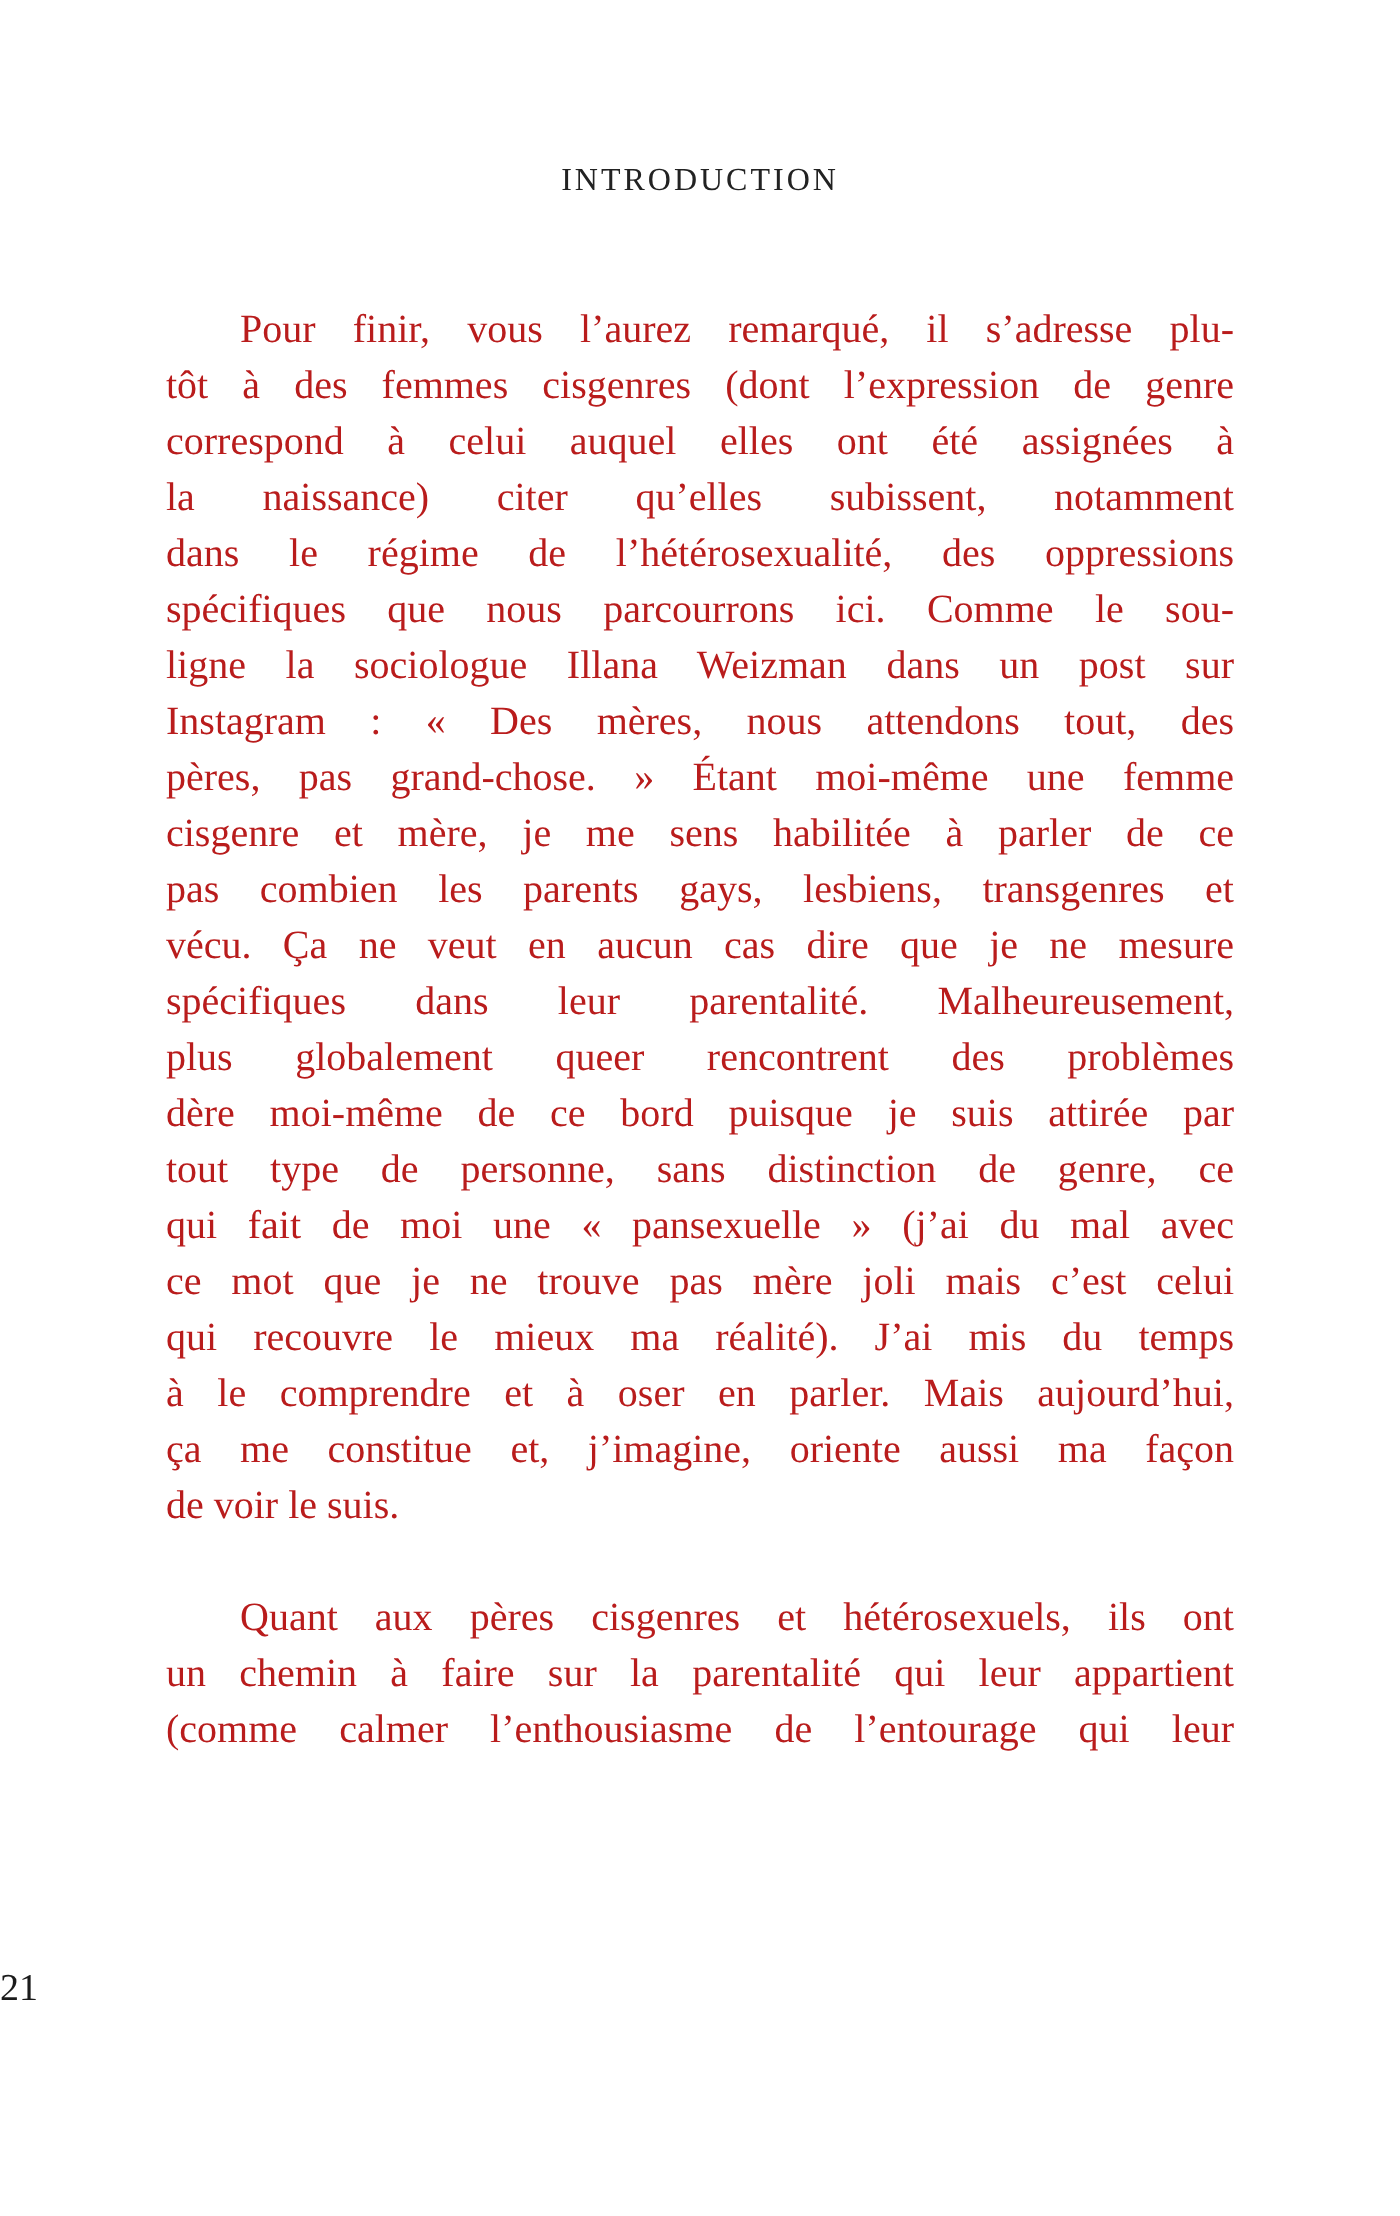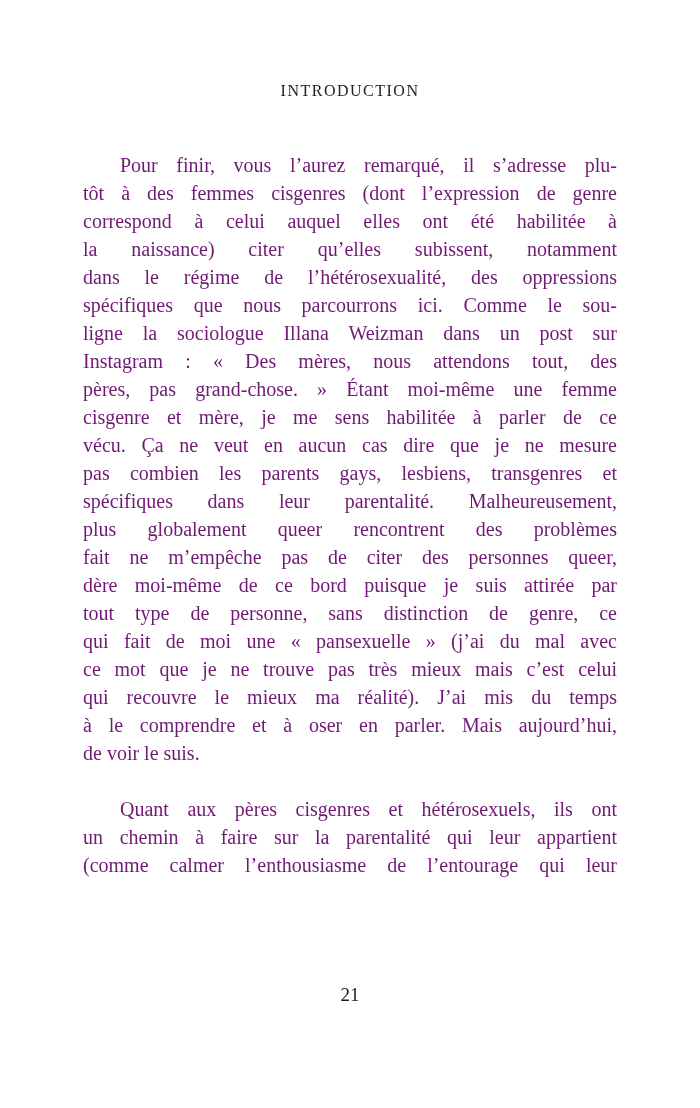--- a/index.html
+++ b/index.html
@@ -35,67 +35,67 @@
     width: 534px;
   }
   .paragraph { margin: 0; }
   .paragraph + .paragraph { margin-top: 28px; }
   .line {
     font-size: 20px;
     line-height: 28px;
     text-align: justify;
     text-align-last: justify;
     white-space: normal;
-    color: #701a75;
+    color: #b91c1c;
   }
   .line.indent {
     padding-left: 37px;
   }
   .line.flush {
     text-align-last: left;
   }
   .folio {
     position: absolute;
     top: 984px;
     left: 0;
     width: 100%;
-    text-align: center;
+    text-align: left;
     font-size: 19px;
     color: #1b1b1b;
   }
 </style>
 </head>
 <body>
 
 <div class="book-page">
   <div class="running-head">INTRODUCTION</div>
 
   <div class="body-text" id="body-text">
       <div class="paragraph">
         <div class="line indent">Pour finir, vous l’aurez remarqué, il s’adresse plu-</div>
         <div class="line">tôt à des femmes cisgenres (dont l’expression de genre</div>
-        <div class="line">correspond à celui auquel elles ont été habilitée à</div>
+        <div class="line">correspond à celui auquel elles ont été assignées à</div>
         <div class="line">la naissance) citer qu’elles subissent, notamment</div>
         <div class="line">dans le régime de l’hétérosexualité, des oppressions</div>
         <div class="line">spécifiques que nous parcourrons ici. Comme le sou-</div>
         <div class="line">ligne la sociologue Illana Weizman dans un post sur</div>
         <div class="line">Instagram&nbsp;: «&nbsp;Des mères, nous attendons tout, des</div>
         <div class="line">pères, pas grand-chose.&nbsp;» Étant moi-même une femme</div>
         <div class="line">cisgenre et mère, je me sens habilitée à parler de ce</div>
+        <div class="line">pas combien les parents gays, lesbiens, transgenres et</div>
         <div class="line">vécu. Ça ne veut en aucun cas dire que je ne mesure</div>
-        <div class="line">pas combien les parents gays, lesbiens, transgenres et</div>
         <div class="line">spécifiques dans leur parentalité. Malheureusement,</div>
         <div class="line">plus globalement queer rencontrent des problèmes</div>
-        <div class="line">fait ne m’empêche pas de citer des personnes queer,</div>
         <div class="line">dère moi-même de ce bord puisque je suis attirée par</div>
         <div class="line">tout type de personne, sans distinction de genre, ce</div>
         <div class="line">qui fait de moi une «&nbsp;pansexuelle&nbsp;» (j’ai du mal avec</div>
-        <div class="line">ce mot que je ne trouve pas très mieux mais c’est celui</div>
+        <div class="line">ce mot que je ne trouve pas mère joli mais c’est celui</div>
         <div class="line">qui recouvre le mieux ma réalité). J’ai mis du temps</div>
         <div class="line">à le comprendre et à oser en parler. Mais aujourd’hui,</div>
+        <div class="line">ça me constitue et, j’imagine, oriente aussi ma façon</div>
         <div class="line flush">de voir le suis.</div>
       </div>
       <div class="paragraph">
         <div class="line indent">Quant aux pères cisgenres et hétérosexuels, ils ont</div>
         <div class="line">un chemin à faire sur la parentalité qui leur appartient</div>
         <div class="line">(comme calmer l’enthousiasme de l’entourage qui leur</div>
       </div>
     </div>
 
   <div class="folio">21</div>

